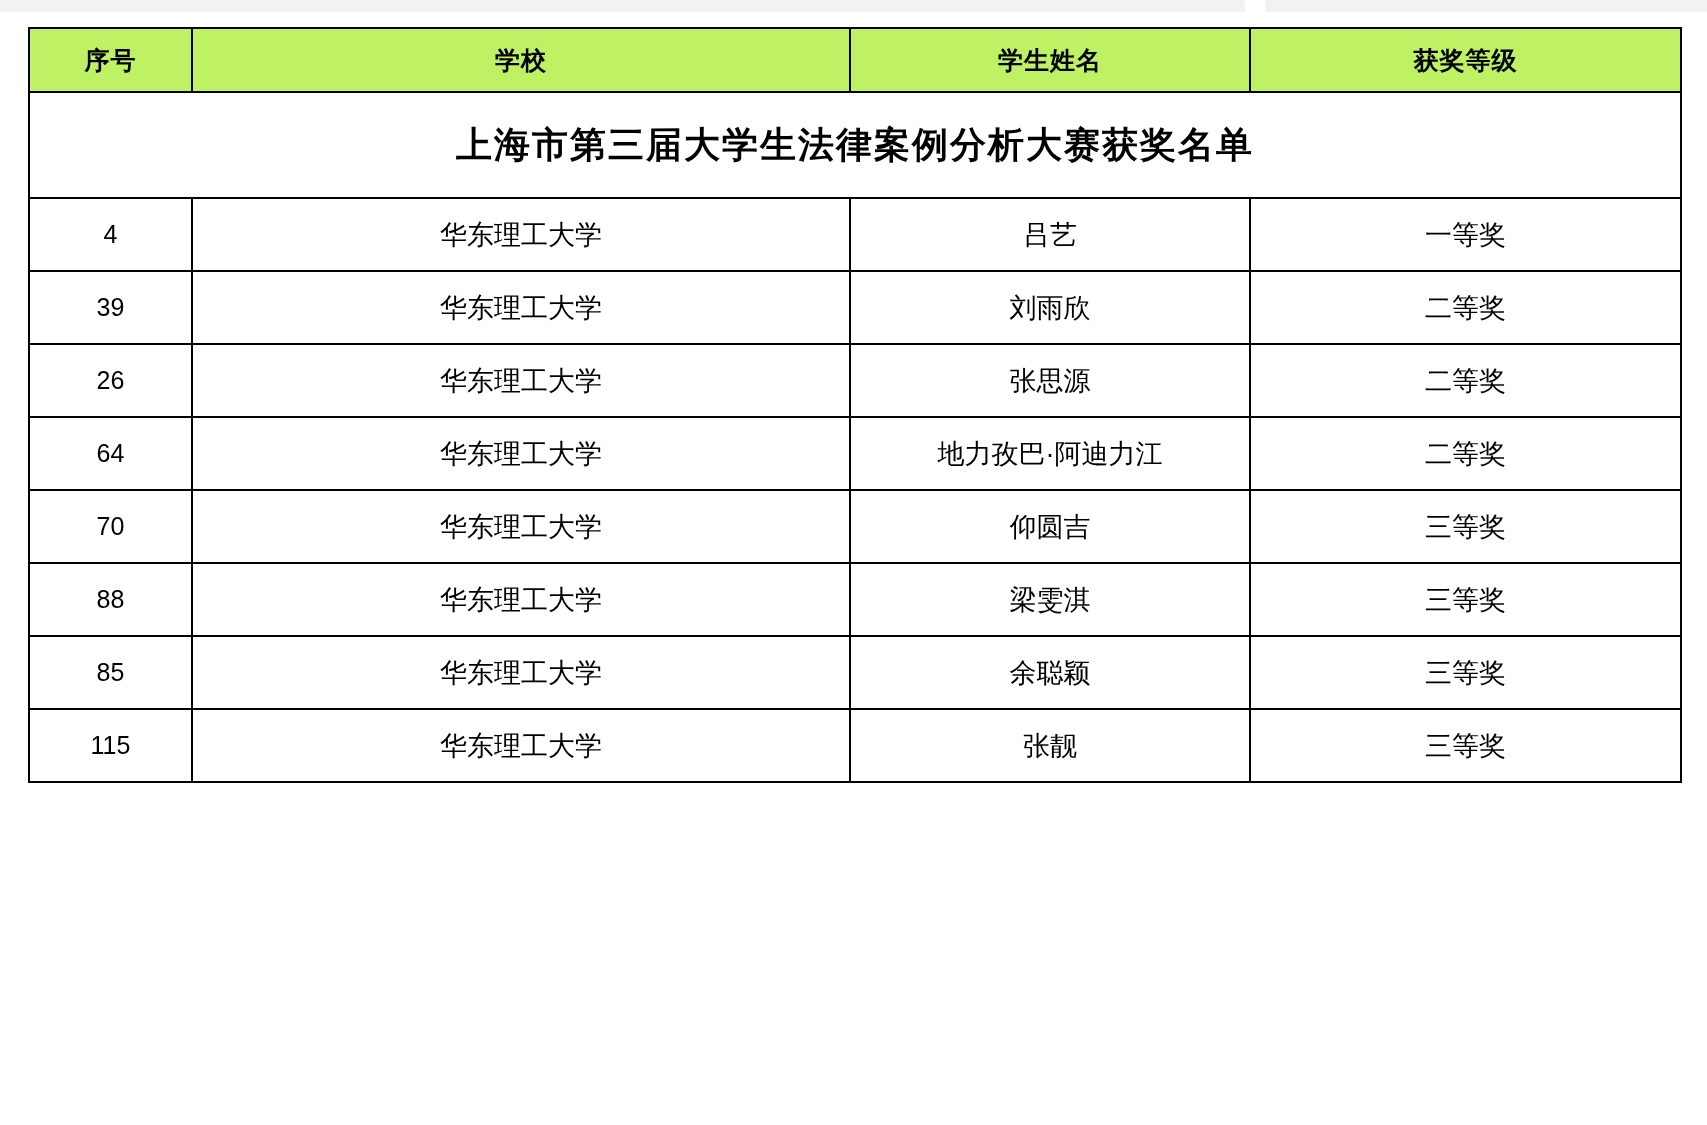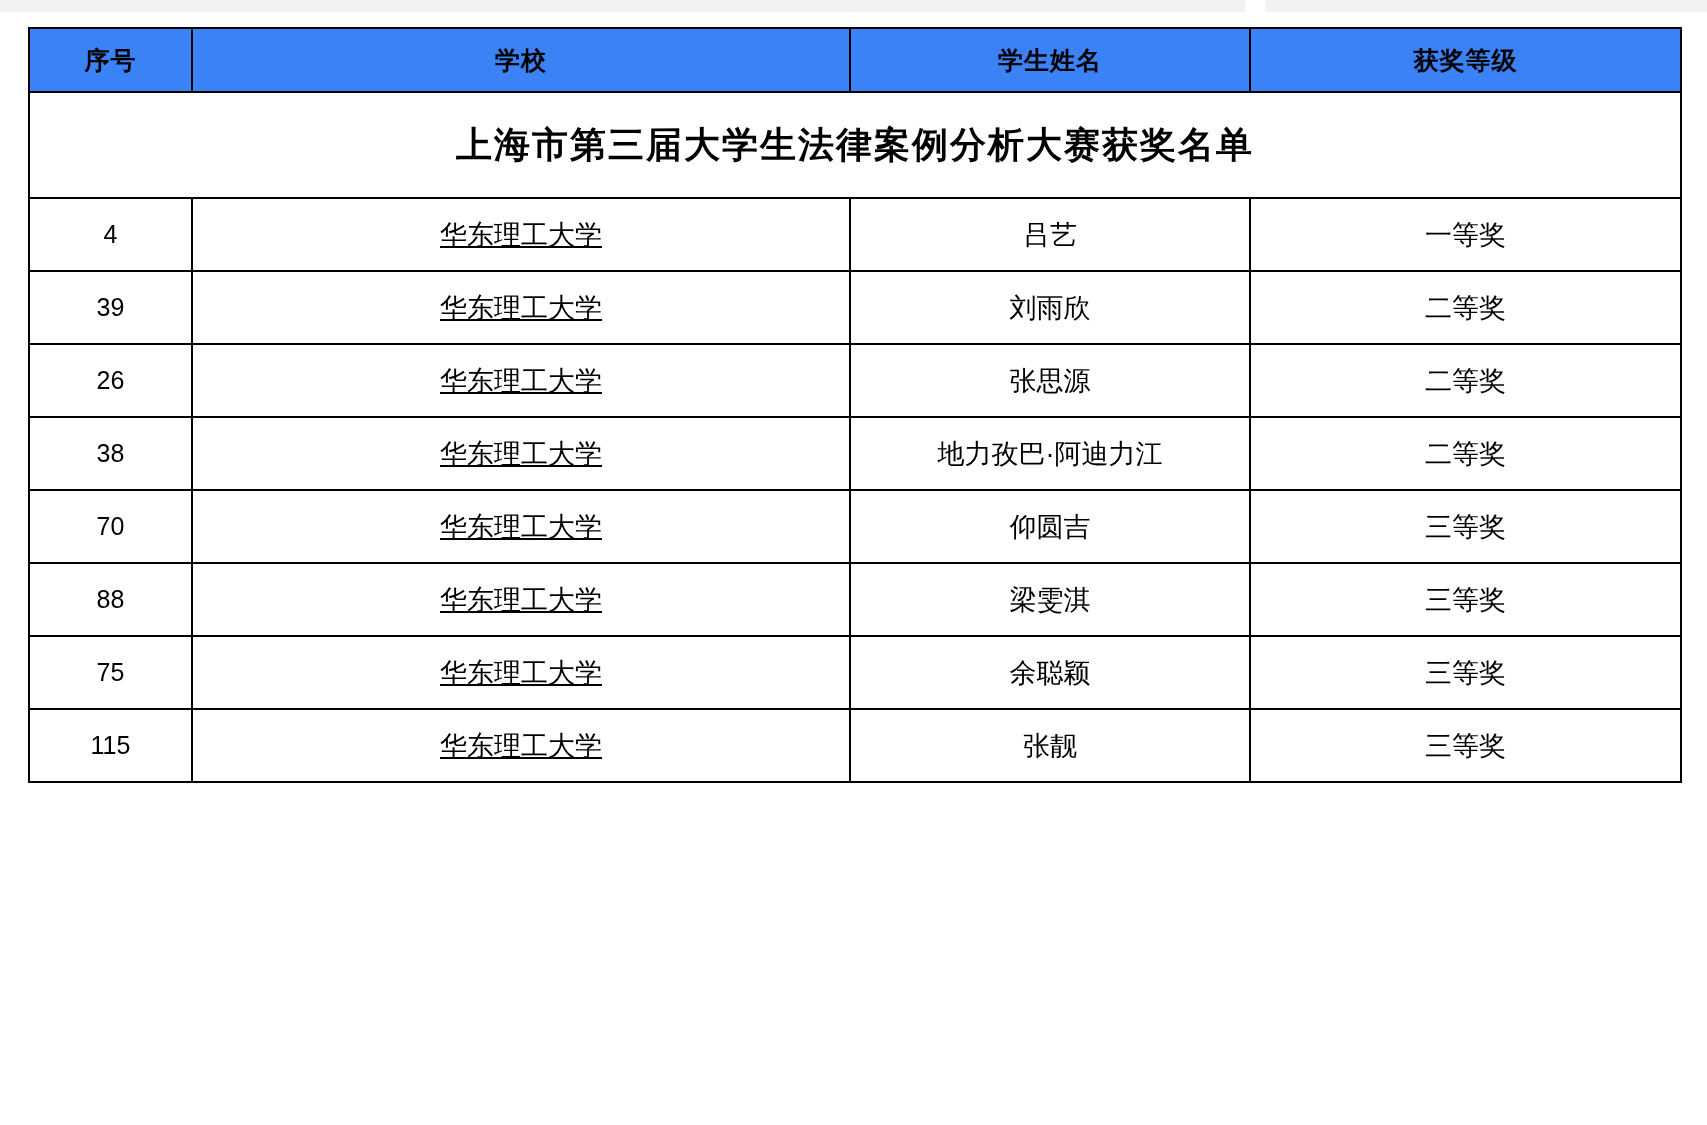--- a/index.html
+++ b/index.html
@@ -64,39 +64,39 @@
     color: #000000;
   }
   .title-cell {
     height: 104px;
     font-size: 36px;
     font-weight: bold;
     letter-spacing: 2px;
     color: #1a1a1a;
   }
   thead th {
-    background: #3b82f6;
+    background: #bef264;
     color: #ffffff;
     height: 62px;
     font-size: 25px;
     font-weight: bold;
     letter-spacing: 1px;
   }
   tbody td {
     height: 71px;
     font-size: 27px;
     font-weight: normal;
     border-radius: 29px;
   }
   .col-idx { width: 163px; }
   .col-school { width: 658px; }
   .col-name { width: 400px; }
   .col-level { width: 431px; }
   .cell-idx { font-size: 25px; }
-  .cell-school { font-size: 27px; text-decoration: underline; }
+  .cell-school { font-size: 27px; }
   .cell-name { font-size: 27px; }
   .cell-level { font-size: 27px; }
 </style>
 </head>
 <body>
 
 <div class="page">
 
   <div class="top-strip">
     <div class="band-a"></div>
@@ -137,39 +137,39 @@
           <td class="cell-name">刘雨欣</td>
           <td class="cell-level">二等奖</td>
         </tr>
         <tr>
           <td class="cell-idx">26</td>
           <td class="cell-school">华东理工大学</td>
           <td class="cell-name">张思源</td>
           <td class="cell-level">二等奖</td>
         </tr>
         <tr>
-          <td class="cell-idx">38</td>
+          <td class="cell-idx">64</td>
           <td class="cell-school">华东理工大学</td>
           <td class="cell-name">地力孜巴·阿迪力江</td>
           <td class="cell-level">二等奖</td>
         </tr>
         <tr>
           <td class="cell-idx">70</td>
           <td class="cell-school">华东理工大学</td>
           <td class="cell-name">仰圆吉</td>
           <td class="cell-level">三等奖</td>
         </tr>
         <tr>
           <td class="cell-idx">88</td>
           <td class="cell-school">华东理工大学</td>
           <td class="cell-name">梁雯淇</td>
           <td class="cell-level">三等奖</td>
         </tr>
         <tr>
-          <td class="cell-idx">75</td>
+          <td class="cell-idx">85</td>
           <td class="cell-school">华东理工大学</td>
           <td class="cell-name">余聪颖</td>
           <td class="cell-level">三等奖</td>
         </tr>
         <tr>
           <td class="cell-idx">115</td>
           <td class="cell-school">华东理工大学</td>
           <td class="cell-name">张靓</td>
           <td class="cell-level">三等奖</td>
         </tr>

